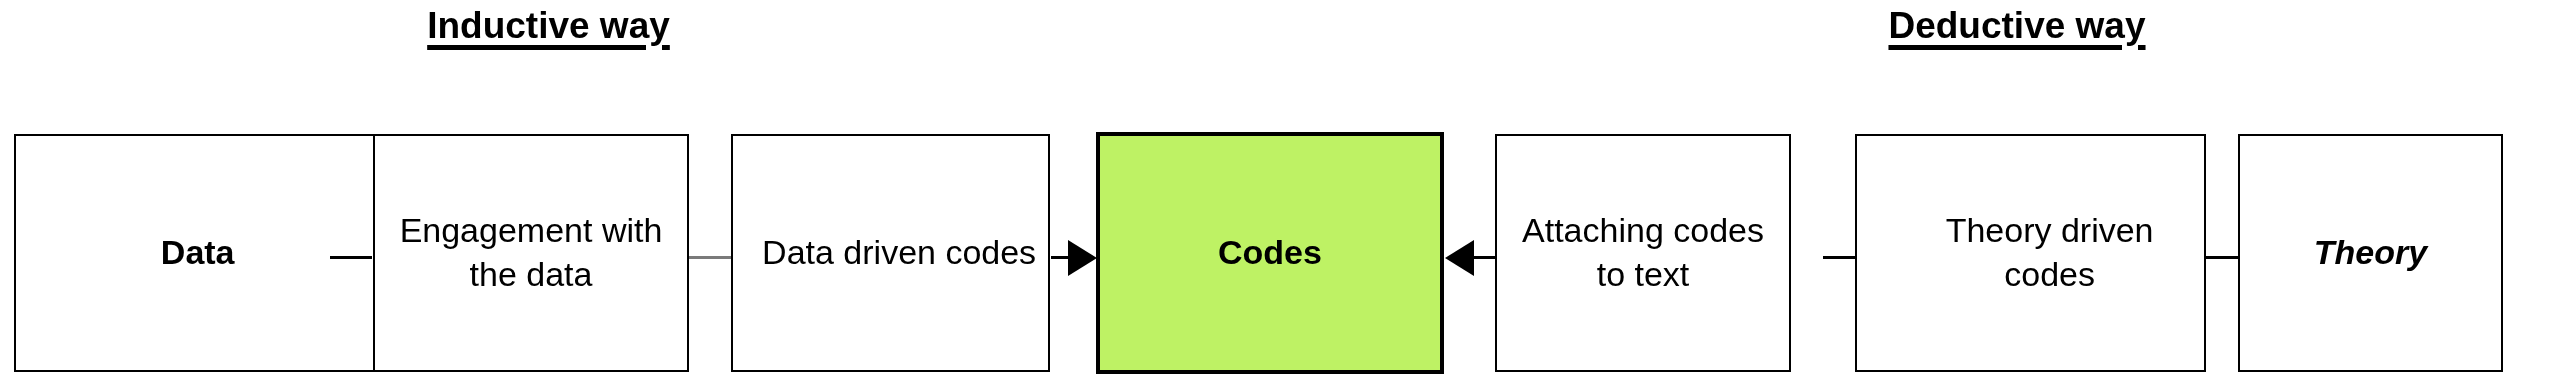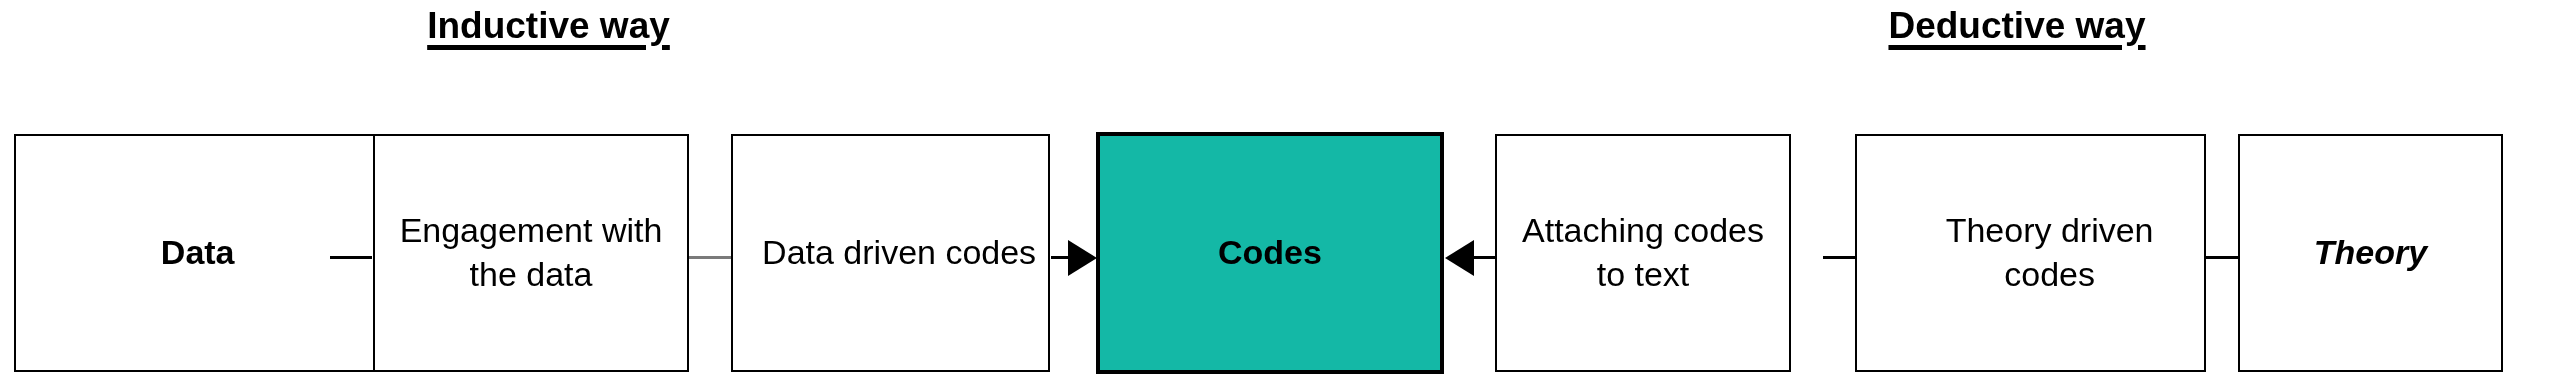--- a/index.html
+++ b/index.html
@@ -48,21 +48,21 @@
     padding: 2.7px 6.8px;
   }
   .box .box-label {
     display: block;
     width: 100%;
   }
   .box.bold .box-label {
     font-weight: bold;
   }
   .box.highlight {
-    background: #14b8a6;
+    background: #bef264;
     border: 4.8px solid #000000;
   }
 
   
   .connector {
     position: absolute;
     height: 2.7px;
     background: #000000;
   }
   .connector.faint {

